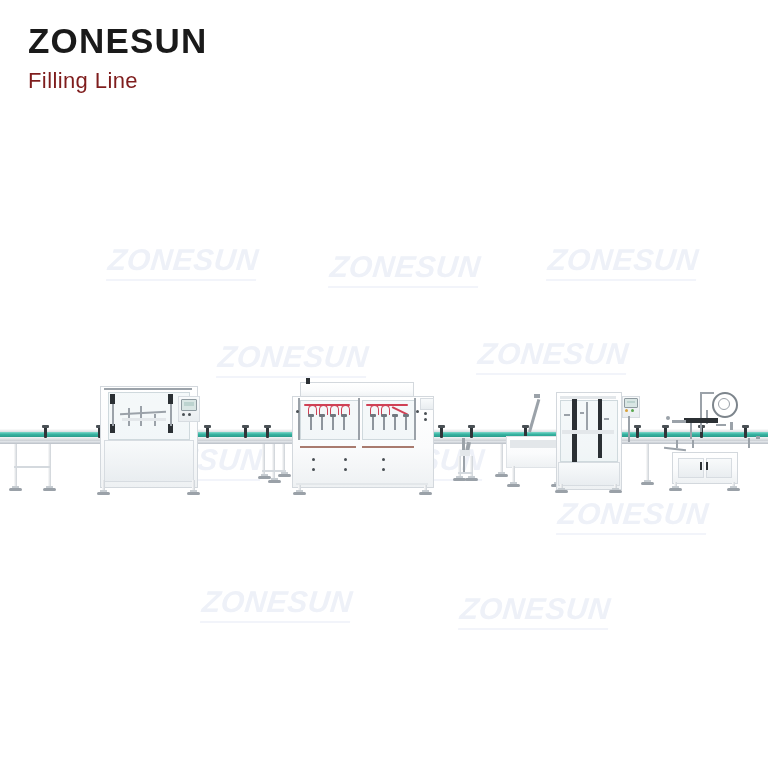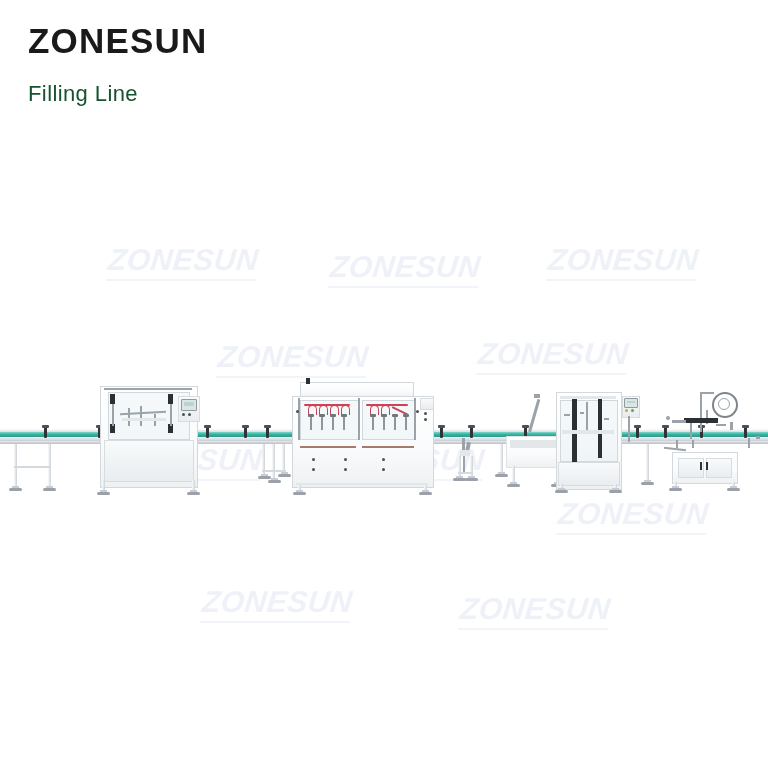--- a/index.html
+++ b/index.html
@@ -12,21 +12,21 @@
   }
   .stage{position:absolute;left:0;top:0;width:768px;height:768px;background:#fff;overflow:hidden;}
 
   
   .brand{position:absolute;left:28px;top:22px;z-index:40;}
   .brand-name{
     font-size:35px;line-height:38px;font-weight:700;color:#1a1a1a;
     letter-spacing:1.2px;font-family:"Liberation Sans","DejaVu Sans",sans-serif;
   }
   .brand-sub{
-    margin-top:21px;font-size:22px;line-height:26px;font-weight:400;color:#14532d;
+    margin-top:8px;font-size:22px;line-height:26px;font-weight:400;color:#7f1d1d;
     letter-spacing:.4px;
   }
 
   
   .wm-layer{position:absolute;left:0;top:0;width:768px;height:768px;z-index:5;pointer-events:none;}
   .wm{
     position:absolute;
     font-size:30px;font-weight:700;font-style:italic;
     letter-spacing:.5px;
     color:#eef1f8;

